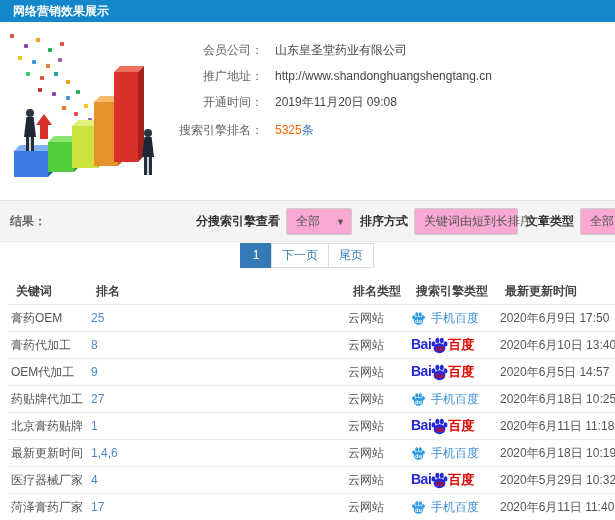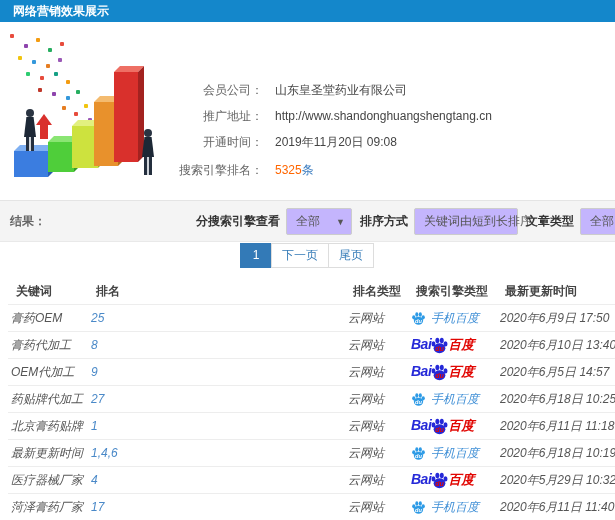--- a/index.html
+++ b/index.html
@@ -51,48 +51,48 @@
   .person .head { position:absolute; top:0; left:4px; width:8px; height:8px; border-radius:50%; background:#2a3442; }
   .person .body { position:absolute; top:8px; left:2px; width:12px; height:20px; background:#1d2836;
     clip-path:polygon(20% 0,80% 0,100% 100%,0 100%); }
   .person .legs { position:absolute; left:4px; width:8px; height:14px;
     background:linear-gradient(90deg,#242f3e 42%,#cfd4da 42%,#cfd4da 58%,#242f3e 58%); }
   .person1 { left:20px; bottom:36px; height:42px; } .person1 .legs{ top:28px; }
   .person2 { left:138px; bottom:12px; height:46px; } .person2 .legs{ top:28px; height:18px; }
   
   .info { position:absolute; left:168px; top:30px; width:440px; }
   .info-row { position:absolute; left:0; width:440px; height:20px; line-height:20px; }
-  .info-row .lbl { display:inline-block; width:95px; text-align:right; color:#666;margin-top:40px; }
+  .info-row .lbl { display:inline-block; width:95px; text-align:right; color:#666; }
   .info-row .val { margin-left:12px; color:#444; }
   a.lnk { color:#3c7dc0; text-decoration:none; }
   .num-orange { color:#ff6600; }
   .unit-blue { color:#3c7dc0; }
   
   .filterband { position:absolute; left:0; top:200px; width:615px; height:42px;
     background:#f4f4f4; border-top:1px solid #e4e4e4; border-bottom:1px solid #e9e9e9; }
   .result-lbl { position:absolute; left:10px; top:0; line-height:40px; font-weight:bold; color:#666; }
   .controls { position:absolute; left:196px; top:7px; display:flex; align-items:center; white-space:nowrap; }
   .controls .flabel { font-weight:bold; color:#333; margin:0 6px 0 8px; }
   .fselect { display:inline-flex; align-items:center; justify-content:space-between;
-    height:27px; background:#c4b5fd; border:1px solid #ccc; border-radius:2px;
+    height:27px; background:#f9a8d4; border:1px solid #ccc; border-radius:2px;
     color:#555; padding:0 6px 0 9px; cursor:pointer; }
   .fselect .caret { font-size:9px; color:#555; margin-left:6px; }
   .sel-engine { width:66px; } .sel-sort { width:104px; } .sel-article { width:52px; }
   
   .pager { position:absolute; left:0; top:243px; width:615px; display:flex; justify-content:center; }
   .page-item { min-width:32px; padding:0 10px; height:25px; line-height:23px; text-align:center;
     background:#fff; border:1px solid #ddd; color:#337ab7; cursor:pointer; margin-left:-1px; }
   .page-item.active { background:#337ab7; border-color:#337ab7; color:#fff; }
   
   .tbl { position:absolute; left:0; top:278px; width:615px;margin-left:8px; }
   .thead, .trow { display:grid; grid-template-columns:80px 257px 63px 89px 126px; align-items:center; }
   .thead { height:26px; font-weight:bold; color:#444; }
   .thead > span { padding-left:8px; }
   .trow { height:27px; border-top:1px solid #ededed; color:#555; }
-  .trow > div { padding-left:3px; overflow:hidden; white-space:nowrap;font-style:italic; }
+  .trow > div { padding-left:3px; overflow:hidden; white-space:nowrap; }
   .rank-link { color:#4a89c8; cursor:pointer; }
   .eng-mobile { display:flex; align-items:center; color:#3f8fd6; }
   .eng-mobile svg { margin-right:5px; }
   .eng-baidu { display:flex; align-items:flex-start; }
   .bd-bai { color:#2529d8; font-weight:bold; font-size:14px; letter-spacing:-0.5px; }
   .bd-cn { color:#e10602; font-weight:bold; font-size:13px; }
   .eng-baidu svg { margin:0 -1px; }
 </style>
 </head>
 <body>

